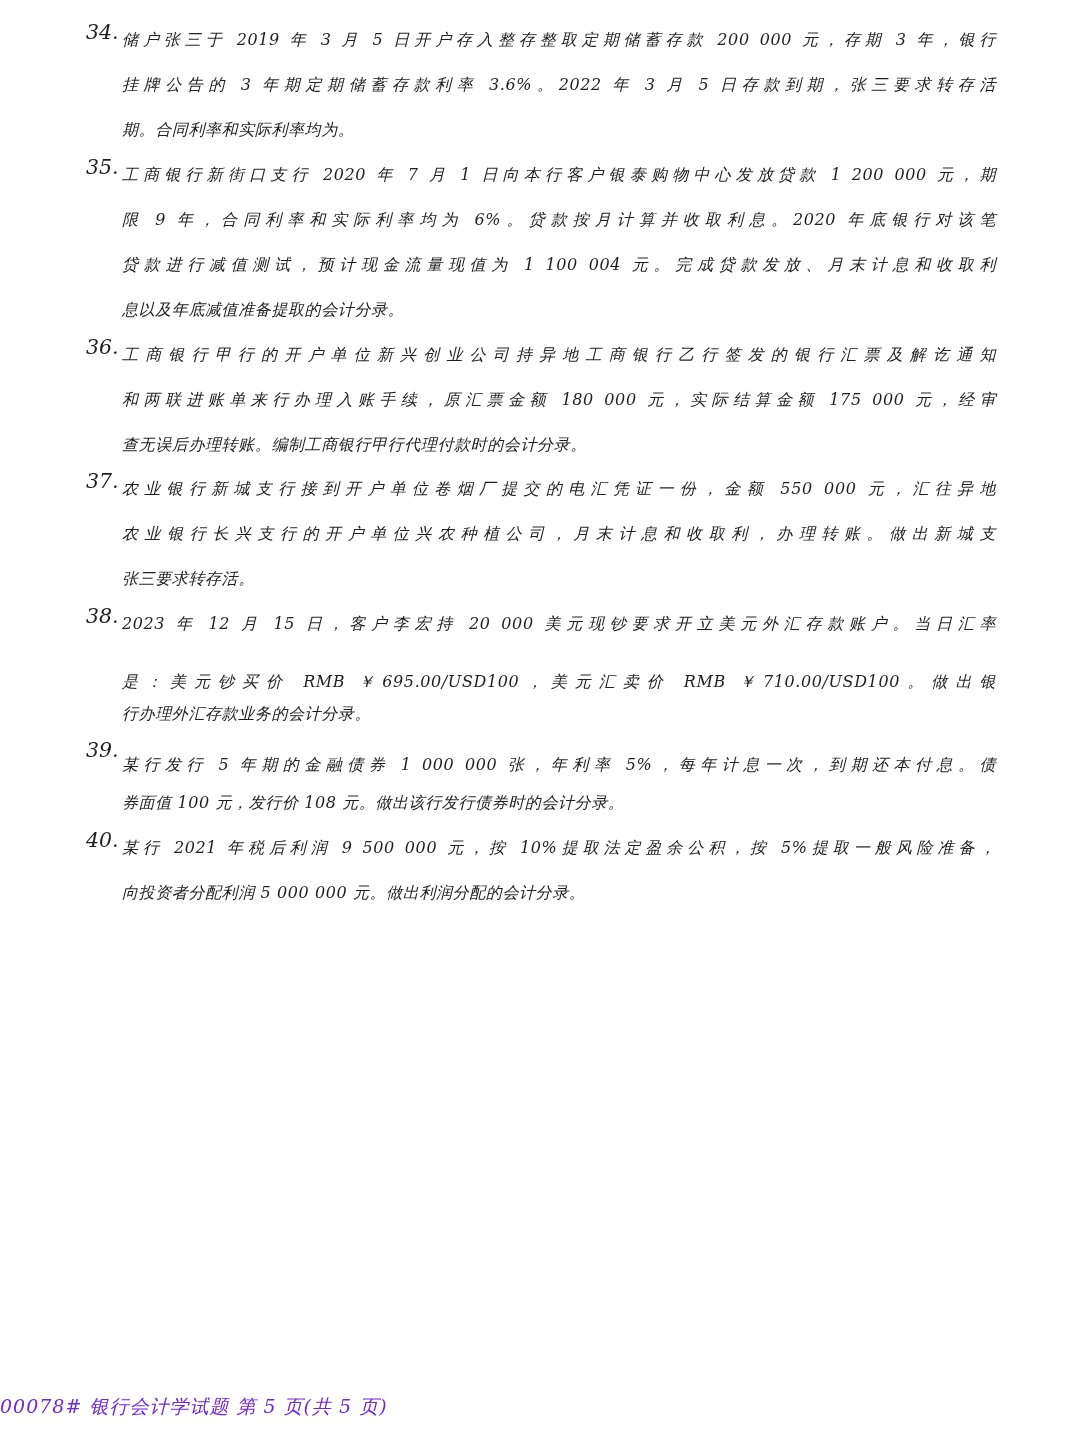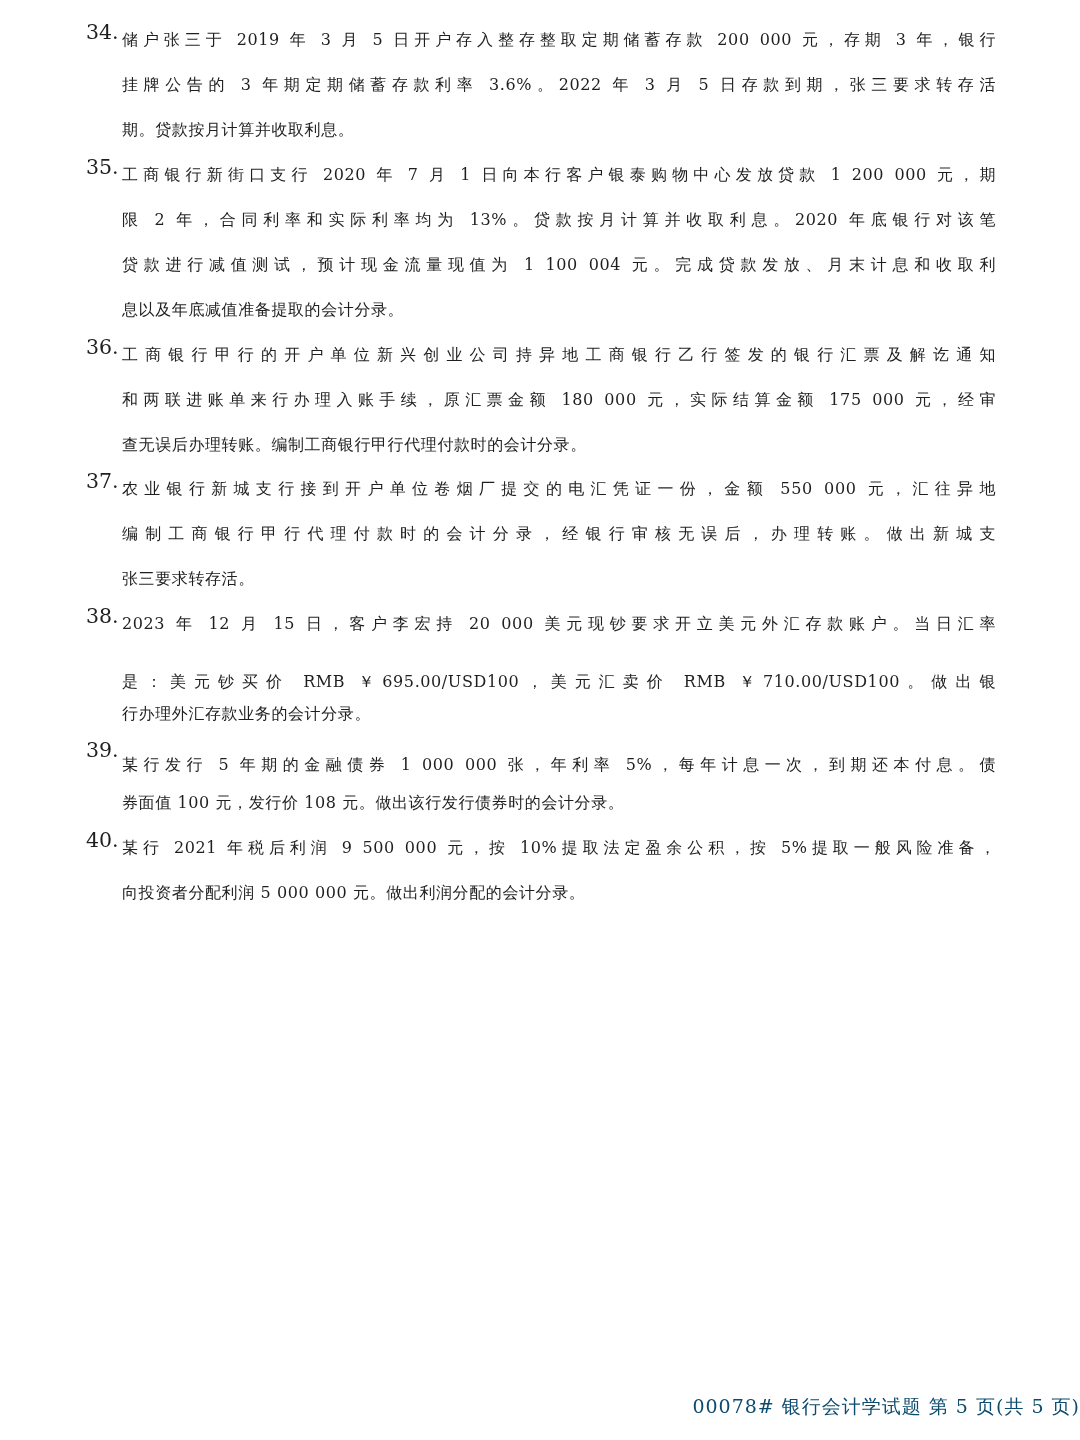--- a/index.html
+++ b/index.html
@@ -14,20 +14,21 @@
     overflow: hidden;
     font-family: "DejaVu Serif", "Liberation Serif", serif;
     color: #1f1f1f;
   }
   .page {
     position: absolute;
     left: 0;
     top: 0;
     width: 916px;
     height: 1440px;
+    font-style: italic;
   }
   .question {
     position: absolute;
     left: 86px;
     width: 910px;
   }
   .q-line {
     position: absolute;
     left: 36px;
     width: 874px;
@@ -51,58 +52,58 @@
     height: 30px;
     font-size: 20.5px;
     line-height: 30px;
     white-space: nowrap;
   }
   .footer {
     position: absolute;
     left: 0;
     top: 1392px;
     width: 1080px;
-    text-align: right;
+    text-align: left;
     font-size: 19px;
     line-height: 28px;
-    color: #0c4a6e;
+    color: #6d28d9;
     letter-spacing: 1px;
   }
 </style>
 </head>
 <body>
 
 <div class="page">
 
   <div class="question" style="top:17px;">
     <span class="q-num">34.</span>
     <div class="q-line" style="top:0px;">储户张三于 2019 年 3 月 5 日开户存入整存整取定期储蓄存款 200 000 元，存期 3 年，银行</div>
     <div class="q-line" style="top:45px;">挂牌公告的 3 年期定期储蓄存款利率 3.6%。2022 年 3 月 5 日存款到期，张三要求转存活</div>
-    <div class="q-line last" style="top:90px;">期。贷款按月计算并收取利息。</div>
+    <div class="q-line last" style="top:90px;">期。合同利率和实际利率均为。</div>
   </div>
 
   <div class="question" style="top:152px;">
     <span class="q-num">35.</span>
     <div class="q-line" style="top:0px;">工商银行新街口支行 2020 年 7 月 1 日向本行客户银泰购物中心发放贷款 1 200 000 元，期</div>
-    <div class="q-line" style="top:45px;">限 2 年，合同利率和实际利率均为 13%。贷款按月计算并收取利息。2020 年底银行对该笔</div>
+    <div class="q-line" style="top:45px;">限 9 年，合同利率和实际利率均为 6%。贷款按月计算并收取利息。2020 年底银行对该笔</div>
     <div class="q-line" style="top:90px;">贷款进行减值测试，预计现金流量现值为 1 100 004 元。完成贷款发放、月末计息和收取利</div>
     <div class="q-line last" style="top:135px;">息以及年底减值准备提取的会计分录。</div>
   </div>
 
   <div class="question" style="top:332px;">
     <span class="q-num">36.</span>
     <div class="q-line" style="top:0px;">工商银行甲行的开户单位新兴创业公司持异地工商银行乙行签发的银行汇票及解讫通知</div>
     <div class="q-line" style="top:45px;">和两联进账单来行办理入账手续，原汇票金额 180 000 元，实际结算金额 175 000 元，经审</div>
     <div class="q-line last" style="top:90px;">查无误后办理转账。编制工商银行甲行代理付款时的会计分录。</div>
   </div>
 
   <div class="question" style="top:466px;">
     <span class="q-num">37.</span>
     <div class="q-line" style="top:0px;">农业银行新城支行接到开户单位卷烟厂提交的电汇凭证一份，金额 550 000 元，汇往异地</div>
-    <div class="q-line" style="top:45px;">编制工商银行甲行代理付款时的会计分录，经银行审核无误后，办理转账。做出新城支</div>
+    <div class="q-line" style="top:45px;">农业银行长兴支行的开户单位兴农种植公司，月末计息和收取利，办理转账。做出新城支</div>
     <div class="q-line last" style="top:90px;">张三要求转存活。</div>
   </div>
 
   <div class="question" style="top:601px;">
     <span class="q-num">38.</span>
     <div class="q-line" style="top:0px;">2023 年 12 月 15 日，客户李宏持 20 000 美元现钞要求开立美元外汇存款账户。当日汇率</div>
     <div class="q-line" style="top:58px;">是：美元钞买价 RMB ￥695.00/USD100，美元汇卖价 RMB ￥710.00/USD100。做出银</div>
     <div class="q-line last" style="top:90px;">行办理外汇存款业务的会计分录。</div>
   </div>
 

